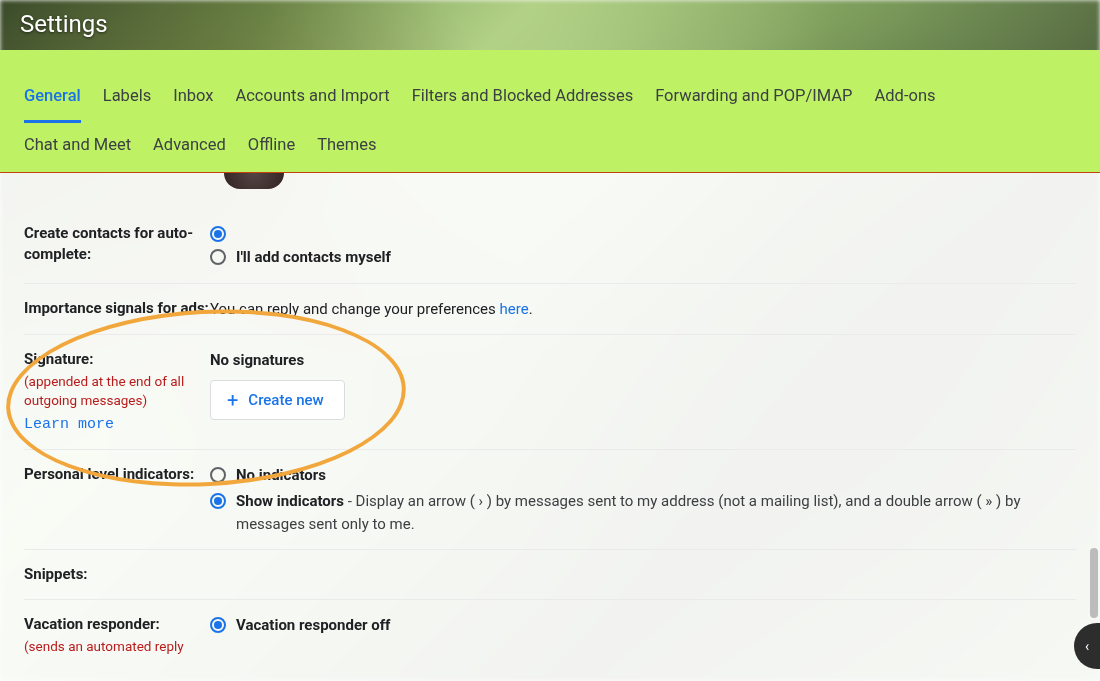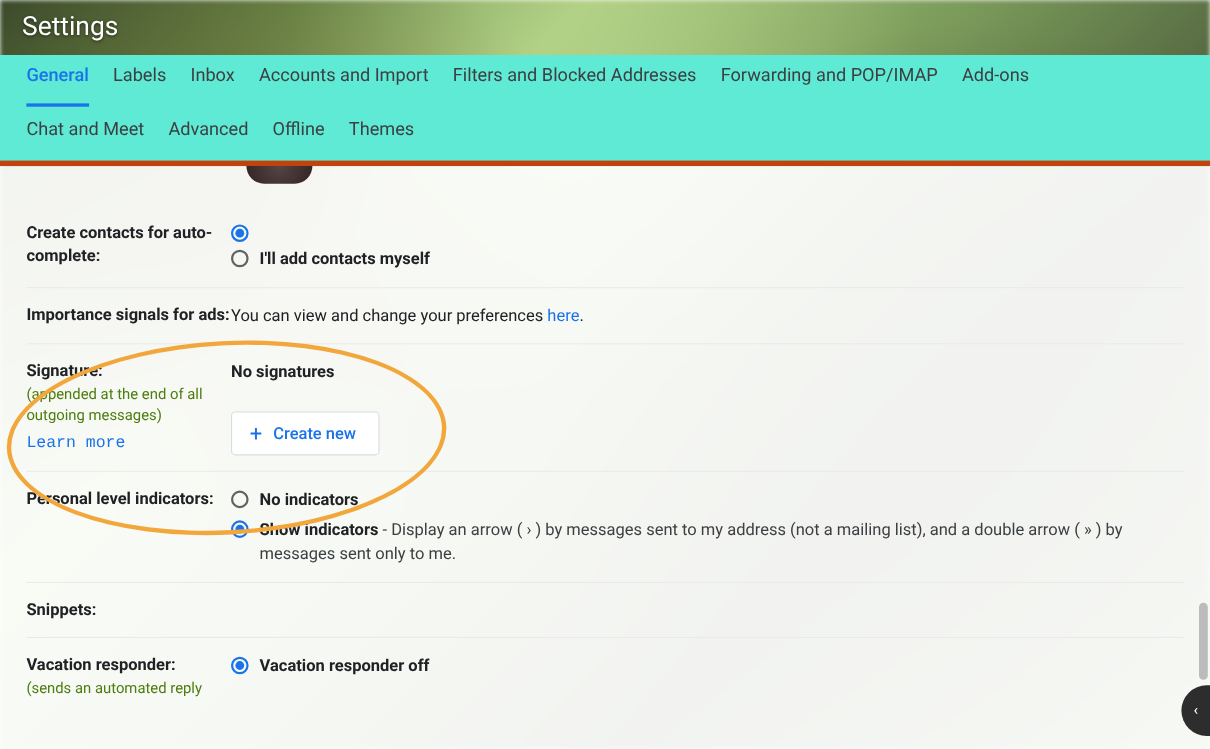--- a/index.html
+++ b/index.html
@@ -28,23 +28,23 @@
   .page-title {
     position: relative;
     color: #fff;
     font-size: 24px;
     padding: 10px 20px 12px;
     text-shadow: 0 1px 3px rgba(0,0,0,0.6);
     font-weight: 400;
   }
   .tabs-bar {
     position: relative;
-    background: #5eead4;
-    padding: 6px 24px 0;
-    border-bottom: 5px solid #c2410c;
+    background: #bef264;
+    padding: 32px 24px 0;
+    border-bottom: 1px solid #c2410c;
   }
   .tabs-row { display:flex; flex-wrap:wrap; gap:0 22px; }
   .tab {
     font-size: 16.5px;
     color: #3c4043;
     padding: 4px 0 18px;
     cursor: pointer;
     white-space: nowrap;
   }
   .tab.active {
@@ -75,21 +75,21 @@
     width: 186px;
     flex-shrink: 0;
     font-size: 15px;
     color: #202124;
     font-weight: 700;
     line-height: 1.4;
   }
   .setting-label .sub {
     font-weight: 400;
     font-size: 13.5px;
-    color: #4d7c0f;
+    color: #b91c1c;
     display:block;
     margin-top: 2px;
   }
   .setting-label a, .setting-body a { color:#1a73e8; text-decoration:none; }
   .setting-body {
     flex: 1;
     font-size: 15px;
     color: #202124;
     line-height: 1.5;
   }
@@ -104,21 +104,21 @@
     width:16px; height:16px; border-radius:50%;
     border:2px solid #5f6368; flex-shrink:0; margin-top:3px;
     position:relative; cursor:pointer;
   }
   .radio.selected { border-color:#1a73e8; }
   .radio.selected::after {
     content:""; position:absolute; inset:2px; background:#1a73e8; border-radius:50%;
   }
   .opt-text b { font-weight:700; }
   .opt-text .desc { color:#3c4043; font-weight:400; }
-  .no-sig { font-weight:700; margin-bottom:24px; }
+  .no-sig { font-weight:700; margin-bottom:8px; }
   .create-new-btn {
     display:inline-flex; align-items:center; gap:10px;
     border:1px solid #dadce0; border-radius:4px;
     padding:8px 20px 8px 16px; color:#1a73e8;
     font-size:15px; font-weight:500; cursor:pointer;
     background:#fff;
   }
   .plus-icon { font-size:20px; line-height:1; font-weight:400; }
   .avatar-stub {
     width:60px; height:16px; border-radius:0 0 30px 30px;
@@ -185,21 +185,21 @@
         <div class="radio-opt">
           <div class="radio"></div>
           <div class="opt-text"><b>I'll add contacts myself</b></div>
         </div>
       </div>
     </div>
 
     <div class="setting-row">
       <div class="setting-label">Importance signals for ads:</div>
       <div class="setting-body">
-        <span>You can view and change your preferences </span><a href="#">here</a><span>.</span>
+        <span>You can reply and change your preferences </span><a href="#">here</a><span>.</span>
       </div>
     </div>
 
     <div class="setting-row">
       <div class="setting-label">
         <span>Signature:</span>
         <span class="sub">(appended at the end of all outgoing messages)</span>
         <a href="#" style="display:block;margin-top:4px;font-size:15px;font-weight:400;font-family:Liberation Mono, monospace;">Learn more</a>
       </div>
       <div class="setting-body">

